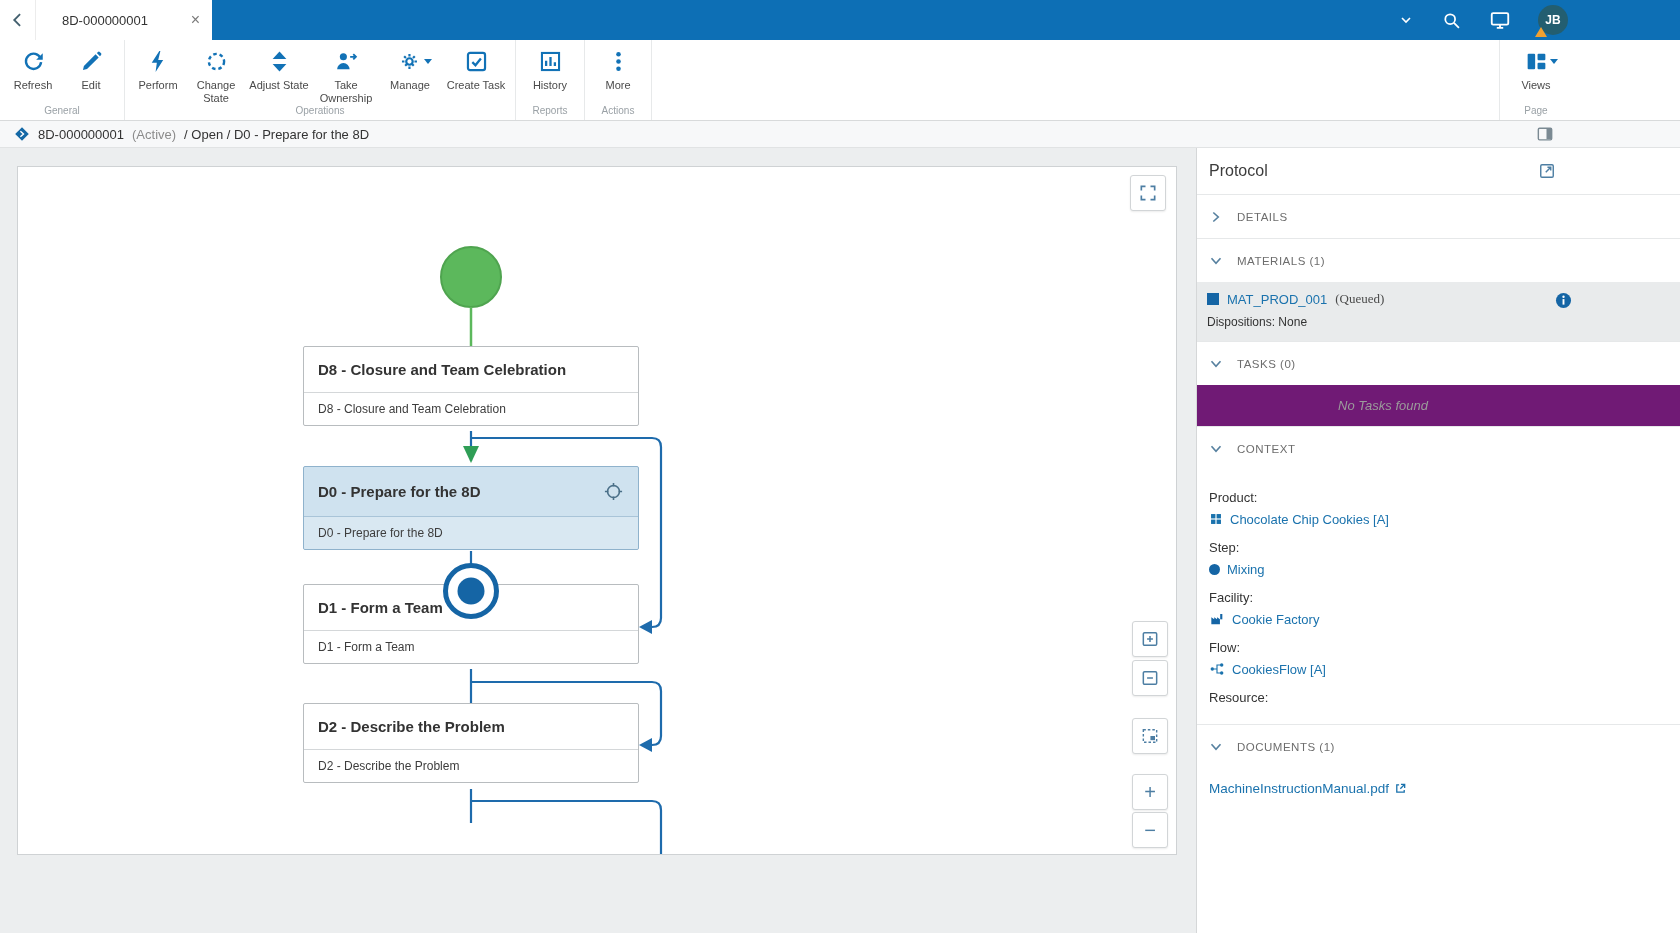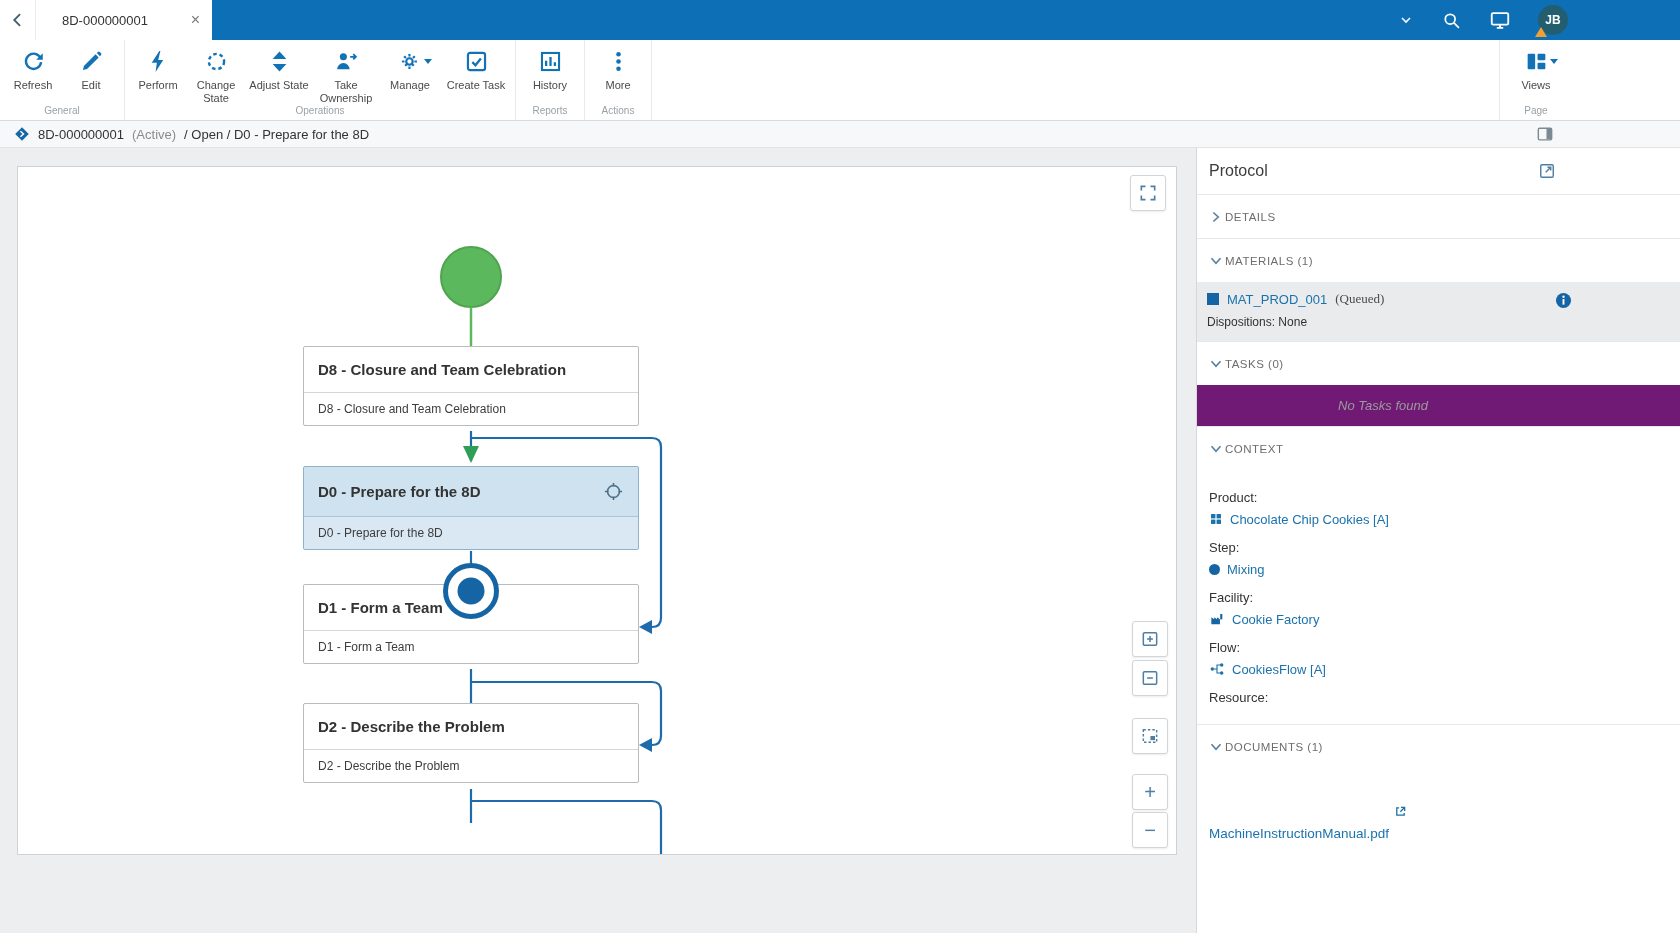--- a/index.html
+++ b/index.html
@@ -52,39 +52,39 @@
   .flow-node.selected .node-sub { background: rgba(255,255,255,.22); }
   .crosshair { margin-left: auto; }
   .token { position: absolute; left: 423px; top: 394px; z-index: 2; }
   .cv-btn { position: absolute; width: 36px; height: 36px; background: #fff; border: 1px solid #d2d5d7; border-radius: 3px; display: flex; align-items: center; justify-content: center; cursor: pointer; color: #4d7ea3; box-shadow: 0 1px 2px rgba(0,0,0,.08); z-index: 5; font-size: 20px; font-family: inherit; }
   .cv-right { right: 8px; }
 
   
   .side-panel { position: absolute; top: 148px; left: 1196px; right: 0; bottom: 0; background: #fff; border-left: 1px solid #d5d7d8; overflow: hidden; }
   .panel-header { height: 46px; display: flex; align-items: center; padding: 0 12px; font-size: 16px; color: #3c3c3c; position: relative; }
   .ph-icon { position: absolute; left: 340px; top: 13px; cursor: pointer; color: #4d7ea3; }
-  .p-section-h { height: 44px; border-top: 1px solid #e6e8e9; display: flex; align-items: center; padding: 0 10px; cursor: pointer; }
+  .p-section-h { height: 44px; border-top: 1px solid #e6e8e9; display: flex; align-items: center; gap: 12px; padding: 0 10px; cursor: pointer; }
   .sec-label { font-size: 11.5px; letter-spacing: .5px; color: #6d6d6d; }
   .chev { color: #56809f; }
   .material-block { background: #e9ebec; padding: 9px 10px 12px; }
   .material-row { position: relative; width: 372px; display: flex; align-items: center; gap: 8px; font-size: 13px; }
   .material-sq { width: 12px; height: 12px; background: #1565a5; flex: none; }
   .material-name { color: #1a72ad; cursor: pointer; }
   .material-state { color: #4a4a4a; font-family: Liberation Serif, serif; }
   .material-info { position: absolute; right: 6px; top: 0; cursor: pointer; }
   .dispositions { margin-top: 8px; font-size: 12px; color: #333; }
   .tasks-empty { background: #701a75; padding: 13px 0; }
   .tasks-empty span { display: block; width: 372px; text-align: center; font-style: italic; color: #9b9b9b; font-size: 13px; }
   .ctx { padding: 8px 12px 14px; }
   .ctx-label { font-size: 13px; color: #333; margin: 12px 0 5px; }
   .ctx-label:first-child { margin-top: 12px; }
   .ctx-link { display: flex; align-items: center; gap: 7px; font-size: 13px; color: #1a72ad; cursor: pointer; height: 18px; }
   .step-dot { width: 11px; height: 11px; border-radius: 50%; background: #1565a5; flex: none; }
   .doc-row { padding: 13px 12px; display: flex; align-items: center; gap: 5px; font-size: 13.5px; color: #1a72ad; }
-  .doc-link { cursor: pointer; margin-top: 45px; }
+  .doc-link { cursor: pointer; }
 </style>
 </head>
 <body>
 
 <div class="topbar">
   <button class="back-btn">
     <svg width="20" height="20" viewBox="0 0 24 24">
         <polyline points="14.5,5 7.5,12 14.5,19" fill="none" stroke="#44606f" stroke-width="2.2"></polyline>
       </svg>
   </button>

